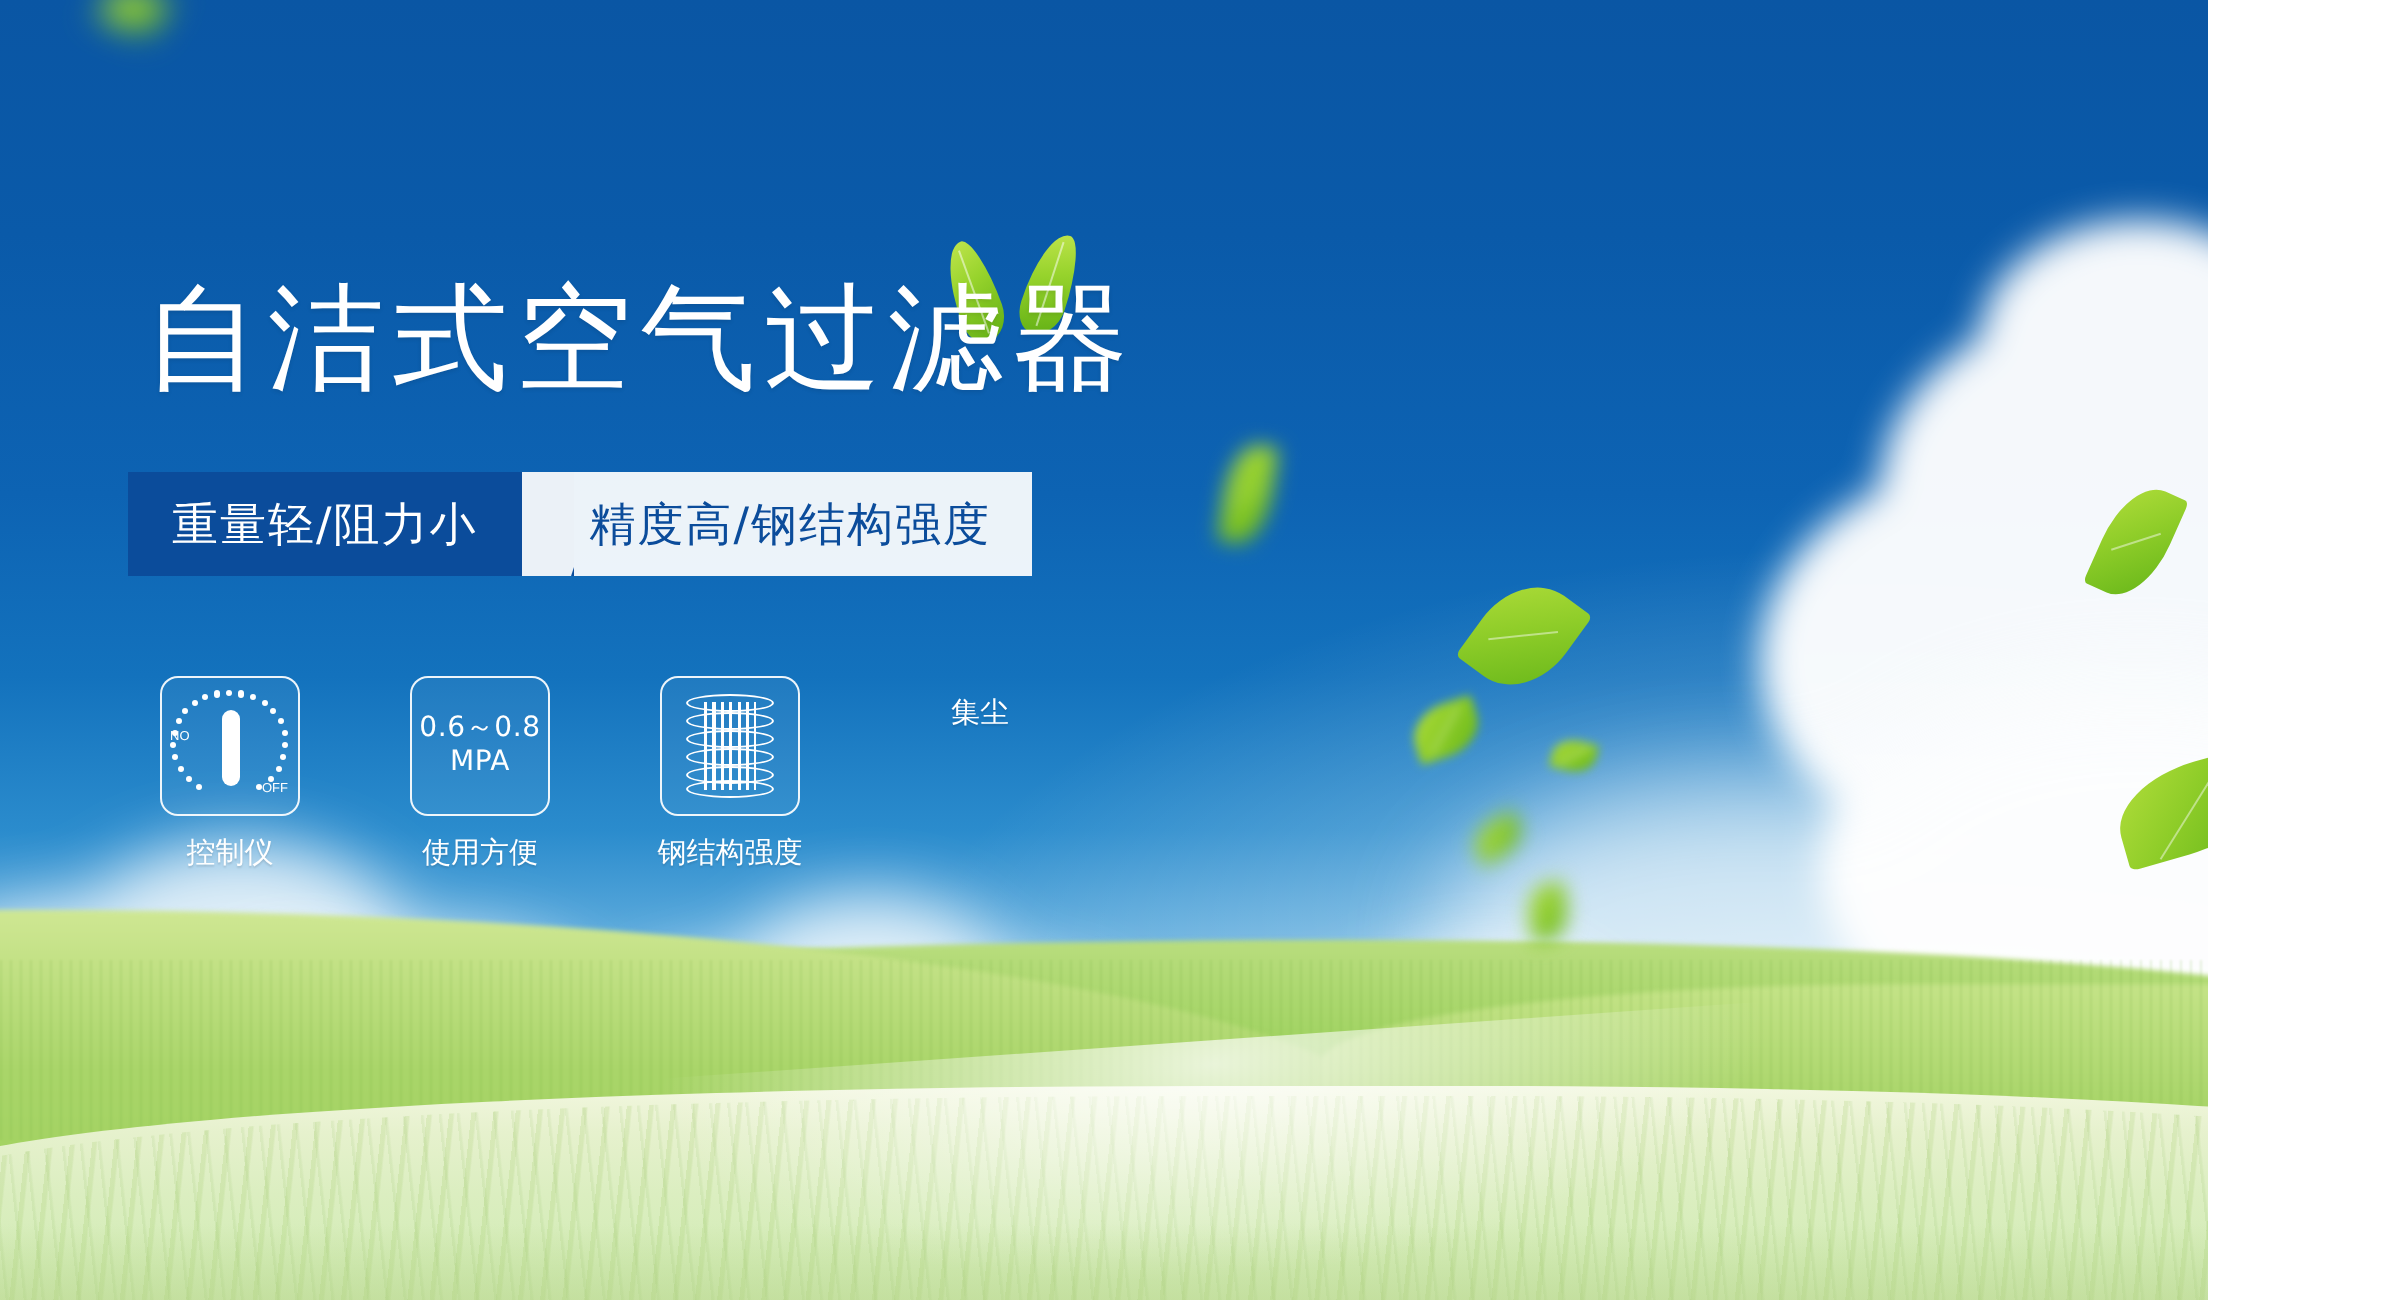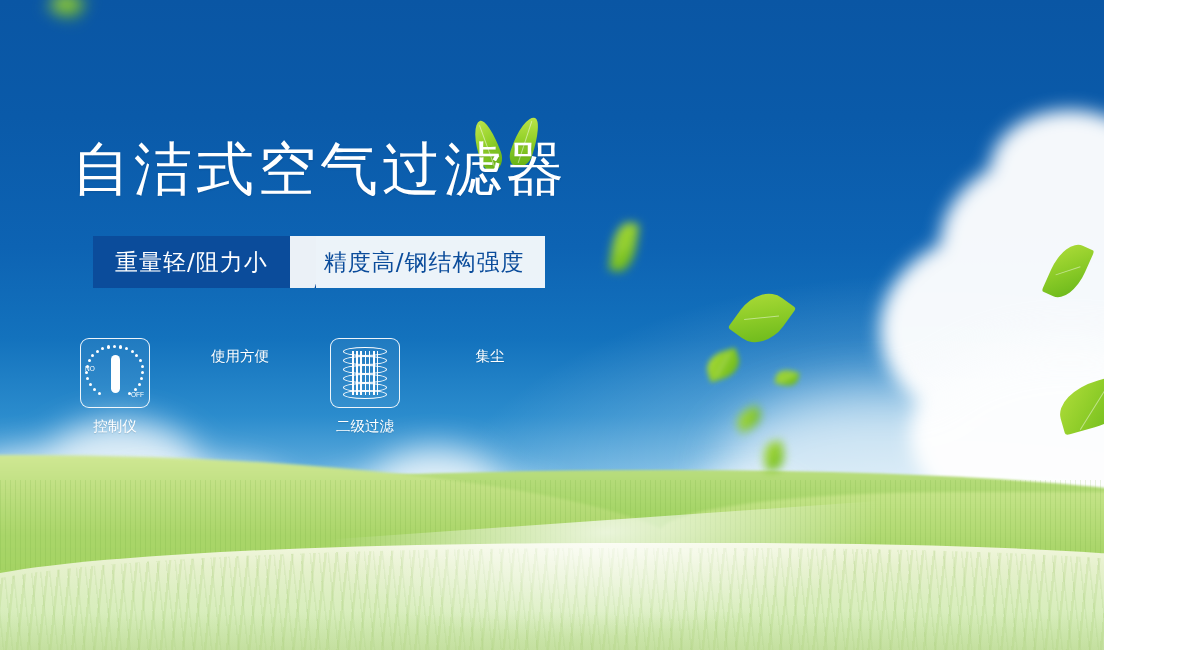--- a/index.html
+++ b/index.html
@@ -169,21 +169,20 @@
     height:52px;display:flex;align-items:stretch;
   }
   .sub-left{
     background:#0b4c9b;
     color:#ffffff;
     display:flex;align-items:center;
     padding:0 22px 0 22px;
     font-size:23px;letter-spacing:1px;
     font-family:"DejaVu Sans","Liberation Sans",sans-serif;
     white-space:nowrap;
-    margin-left:29px;
   }
   .sub-slash{
     width:26px;background:#0b4c9b;position:relative;overflow:hidden;
   }
   .sub-slash:after{
     content:"";position:absolute;left:-12px;top:-6px;
     width:44px;height:70px;background:rgba(255,255,255,.92);
     transform:skewX(-18deg);
   }
   .sub-right{
@@ -404,36 +403,40 @@
           <span class="dot" style="left:13px;top:48px;"></span>
           <span class="needle"></span>
           <span class="g-on">NO</span>
           <span class="g-off">OFF</span>
         </div>
       </div>
       <div class="flabel">控制仪</div>
     </div>
 
     <div class="feature">
+      <div class="fbox">
+        <div class="ftext">0.6～0.8</div>
+        <div class="ftext">MPA</div>
+      </div>
       <div class="flabel">使用方便</div>
     </div>
 
     <div class="feature">
       <div class="fbox">
         <div class="coil">
           <span class="bars"></span>
           <span class="ring" style="top:0px;"></span>
           <span class="ring" style="top:9px;"></span>
           <span class="ring" style="top:18px;"></span>
           <span class="ring" style="top:27px;"></span>
           <span class="ring" style="top:36px;"></span>
           <span class="ring" style="top:43px;"></span>
         </div>
       </div>
-      <div class="flabel">二级过滤</div>
+      <div class="flabel">钢结构强度</div>
     </div>
 
 
     <div class="feature">
       <div class="flabel">集尘</div>
     </div>
 
   </div>
 </div>
 

